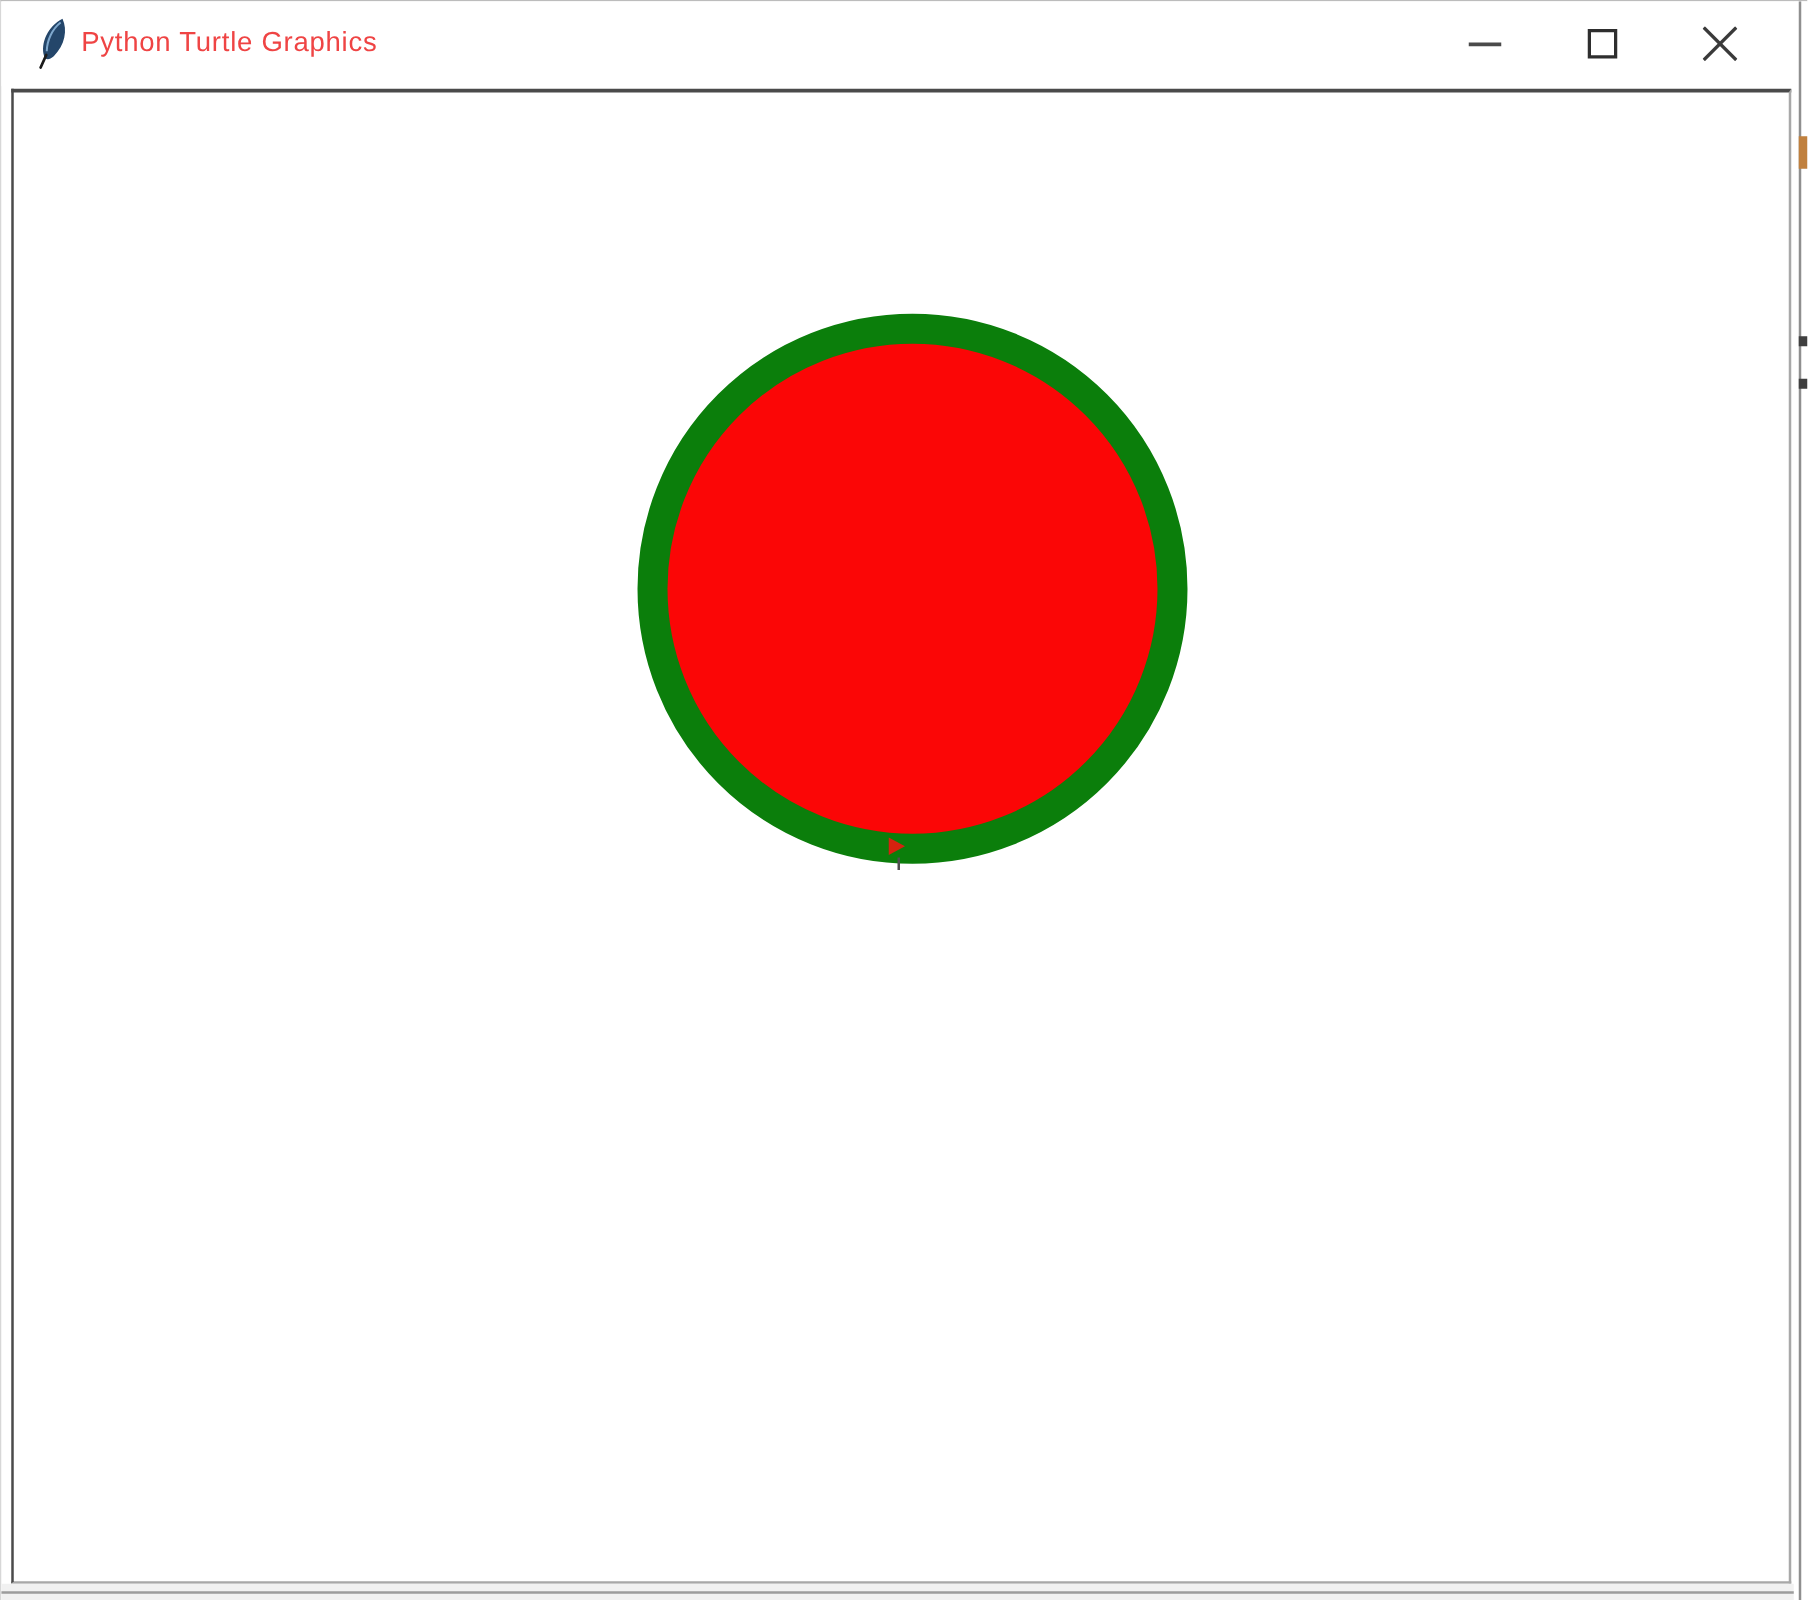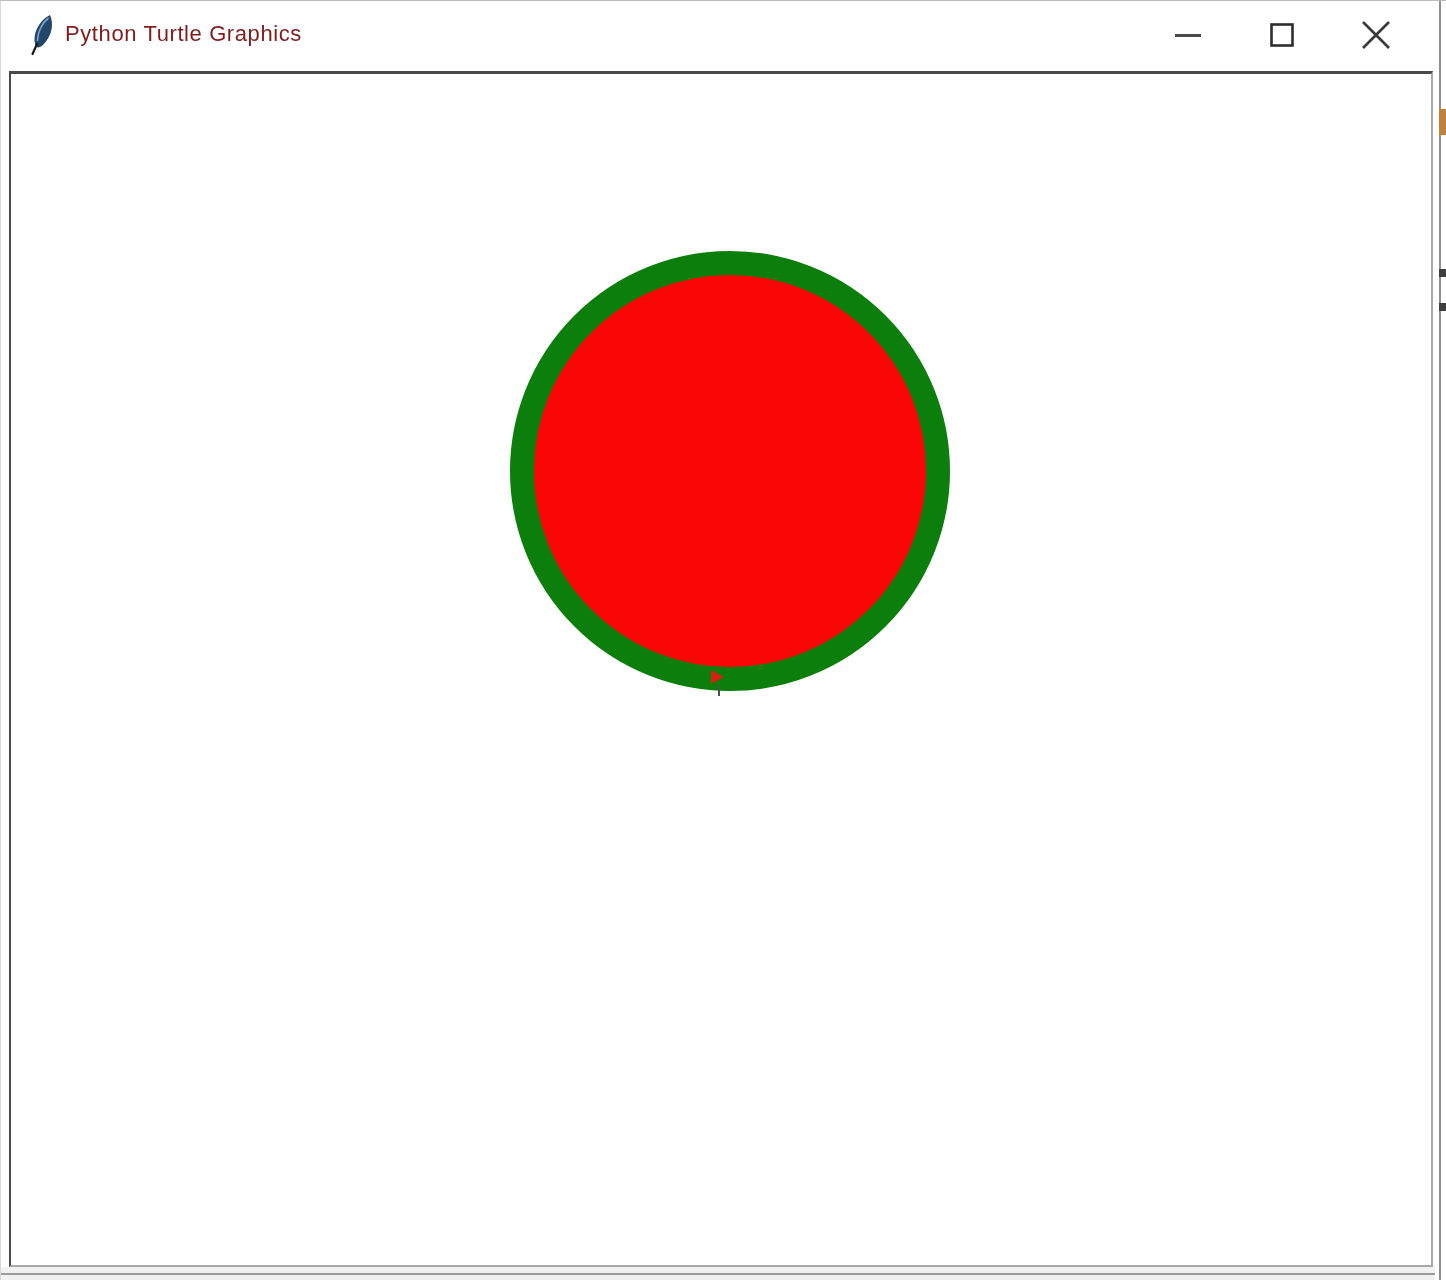--- a/index.html
+++ b/index.html
@@ -28,21 +28,21 @@
     left: 28px; top: 13px;
     width: 26px; height: 42px;
   }
   .window-title {
     position: absolute;
     left: 64px; top: 0;
     height: 68px;
     line-height: 66px;
     font-size: 22px;
     letter-spacing: 0.6px;
-    color: #7f1d1d;
+    color: #ef4444;
     white-space: nowrap;
   }
   .controls {
     position: absolute;
     right: 12px; top: 0;
     height: 68px;
     display: flex;
   }
   .ctrl-btn {
     width: 94px; height: 68px;

